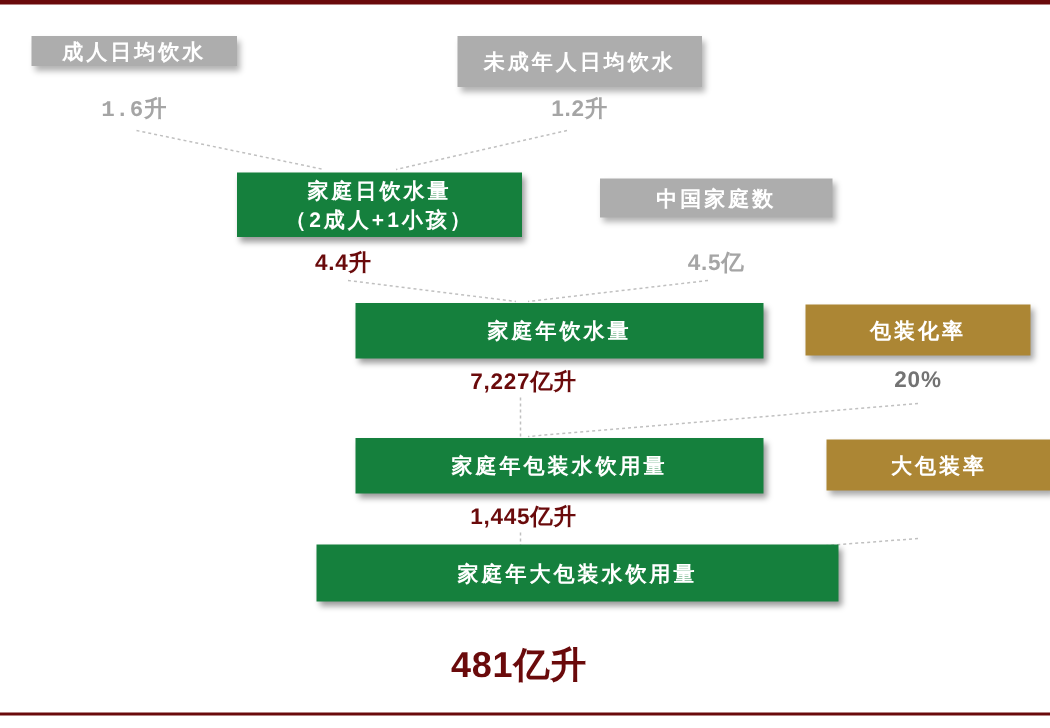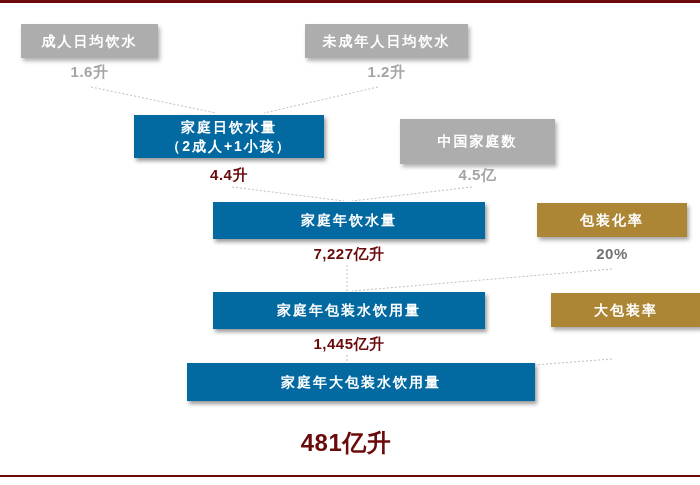--- a/index.html
+++ b/index.html
@@ -43,49 +43,50 @@
     font-size: 14px;
     letter-spacing: 2px;
     line-height: 1.3;
     box-sizing: border-box;
   }
   .node.gray {
     background: #ADADAD;
     box-shadow: 2px 3px 4px rgba(0,0,0,0.30);
   }
   .node.red {
-    background: #0369a1;
+    background: #15803d;
     box-shadow: 2px 3px 4px rgba(0,0,0,0.40);
+    margin-left: 24px;
   }
   .node.gold {
     background: #AC8634;
     box-shadow: 2px 3px 4px rgba(0,0,0,0.35);
     text-align: center;
   }
 
   .value {
     position: absolute;
     text-align: center;
     font-weight: bold;
     font-size: 15px;
     letter-spacing: 0.5px;
   }
   .value.gray { color: #A5A5A5; }
   .value.red  { color: #6A0A0B; }
   .value.gold { color: #737373; }
   .value.big  { font-size: 24px; }
 
   
-  #box-adult            { left: 21px;  top: 24px;  width: 137px; height: 34px; }
-  #val-adult            { left: 21px;  top: 63px;  width: 137px; }
+  #box-adult            { left: 21px;  top: 24px;  width: 137px; height: 20px; }
+  #val-adult            { left: 21px;  top: 63px;  width: 137px; font-family: Liberation Mono, monospace; }
   #box-minor            { left: 305px; top: 24px;  width: 163px; height: 34px; }
   #val-minor            { left: 305px; top: 63px;  width: 163px; }
   #box-daily            { left: 134px; top: 115px; width: 190px; height: 43px; }
   #val-daily            { left: 134px; top: 166px; width: 190px; }
-  #box-households       { left: 400px; top: 119px; width: 155px; height: 45px; }
+  #box-households       { left: 400px; top: 119px; width: 155px; height: 26px; }
   #val-households       { left: 400px; top: 166px; width: 155px; }
   #box-annual           { left: 213px; top: 202px; width: 272px; height: 37px; }
   #val-annual           { left: 213px; top: 245px; width: 272px; }
   #box-pkgrate          { left: 537px; top: 203px; width: 150px; height: 34px; }
   #val-pkgrate          { left: 537px; top: 245px; width: 150px; }
   #box-annualpkg        { left: 213px; top: 292px; width: 272px; height: 37px; }
   #val-annualpkg        { left: 213px; top: 335px; width: 272px; }
   #box-largerate        { left: 551px; top: 293px; width: 150px; height: 34px; }
   #val-largerate        { left: 537px; top: 335px; width: 150px; }
   #box-annuallarge      { left: 187px; top: 363px; width: 348px; height: 38px; }

